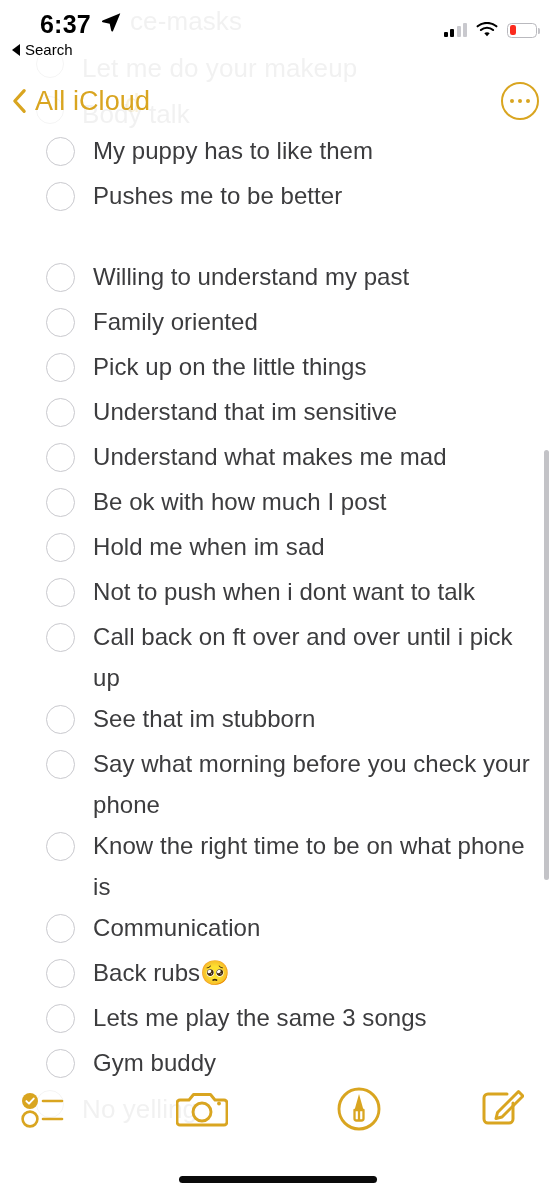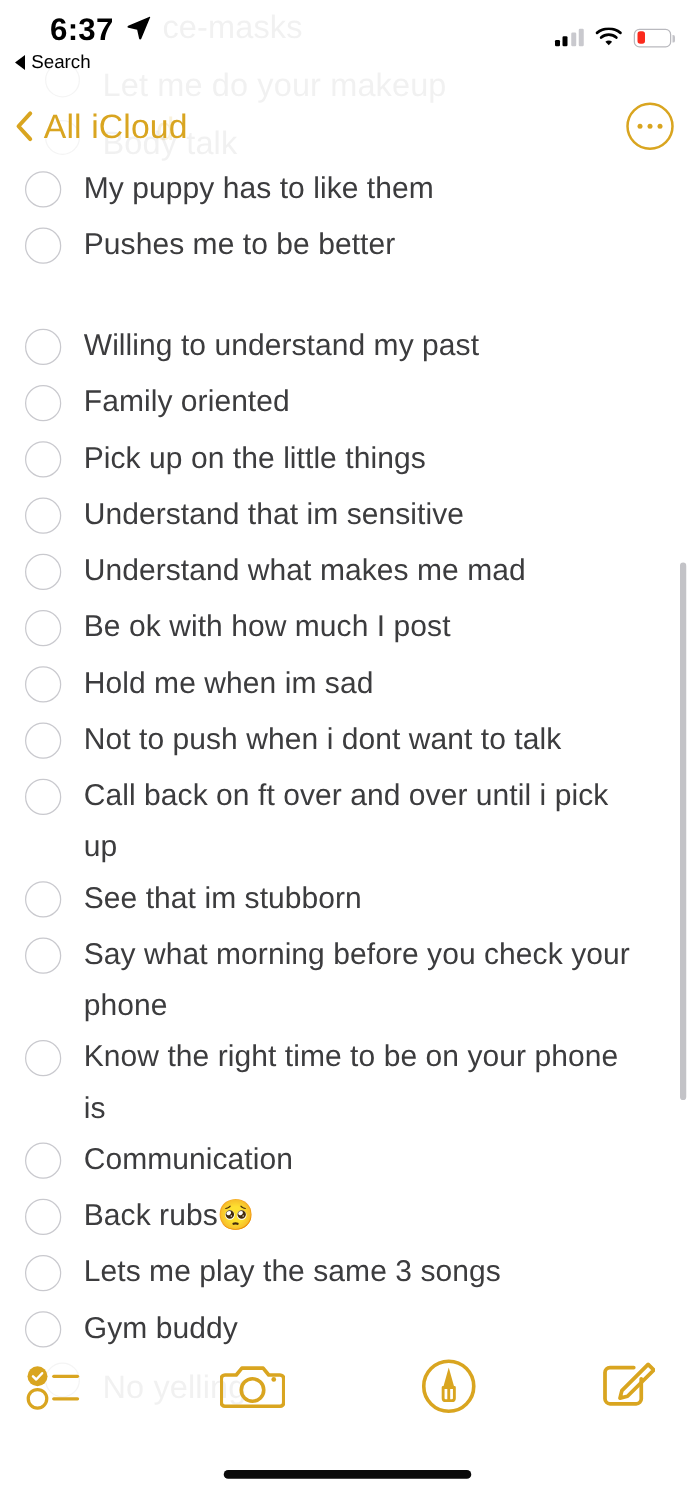--- a/index.html
+++ b/index.html
@@ -89,21 +89,21 @@
   .more-btn {
     width:38px; height:38px; border:2.2px solid #d9a520; border-radius:50%;
     display:flex; align-items:center; justify-content:center; gap:3.5px;
     cursor:pointer;
   }
   .more-btn span { width:4.6px; height:4.6px; background:#d9a520; border-radius:50%; }
 
   
   .note-body {
     position:absolute; top:130px; left:0; width:555px; height:955px;
-    z-index:4; padding:0 22px 0 20px;
+    z-index:4; padding:0 22px 0 46px;
   }
   .row {
     display:flex; align-items:flex-start; gap:18px;
     min-height:45px;
   }
   .row.spacer { min-height:35px; }
   .cbox {
     flex:0 0 auto;
     width:29px; height:29px; margin-top:7px;
     border:1.6px solid #c9c9ce; border-radius:50%;
@@ -252,21 +252,21 @@
       <div class="row">
         <div class="cbox"></div>
         <div class="rtext">See that im stubborn</div>
       </div>
       <div class="row">
         <div class="cbox"></div>
         <div class="rtext">Say what morning before you check your phone</div>
       </div>
       <div class="row">
         <div class="cbox"></div>
-        <div class="rtext">Know the right time to be on your phone is</div>
+        <div class="rtext">Know the right time to be on what phone is</div>
       </div>
       <div class="row">
         <div class="cbox"></div>
         <div class="rtext">Communication</div>
       </div>
       <div class="row">
         <div class="cbox"></div>
         <div class="rtext">Back rubs🥺</div>
       </div>
       <div class="row">

